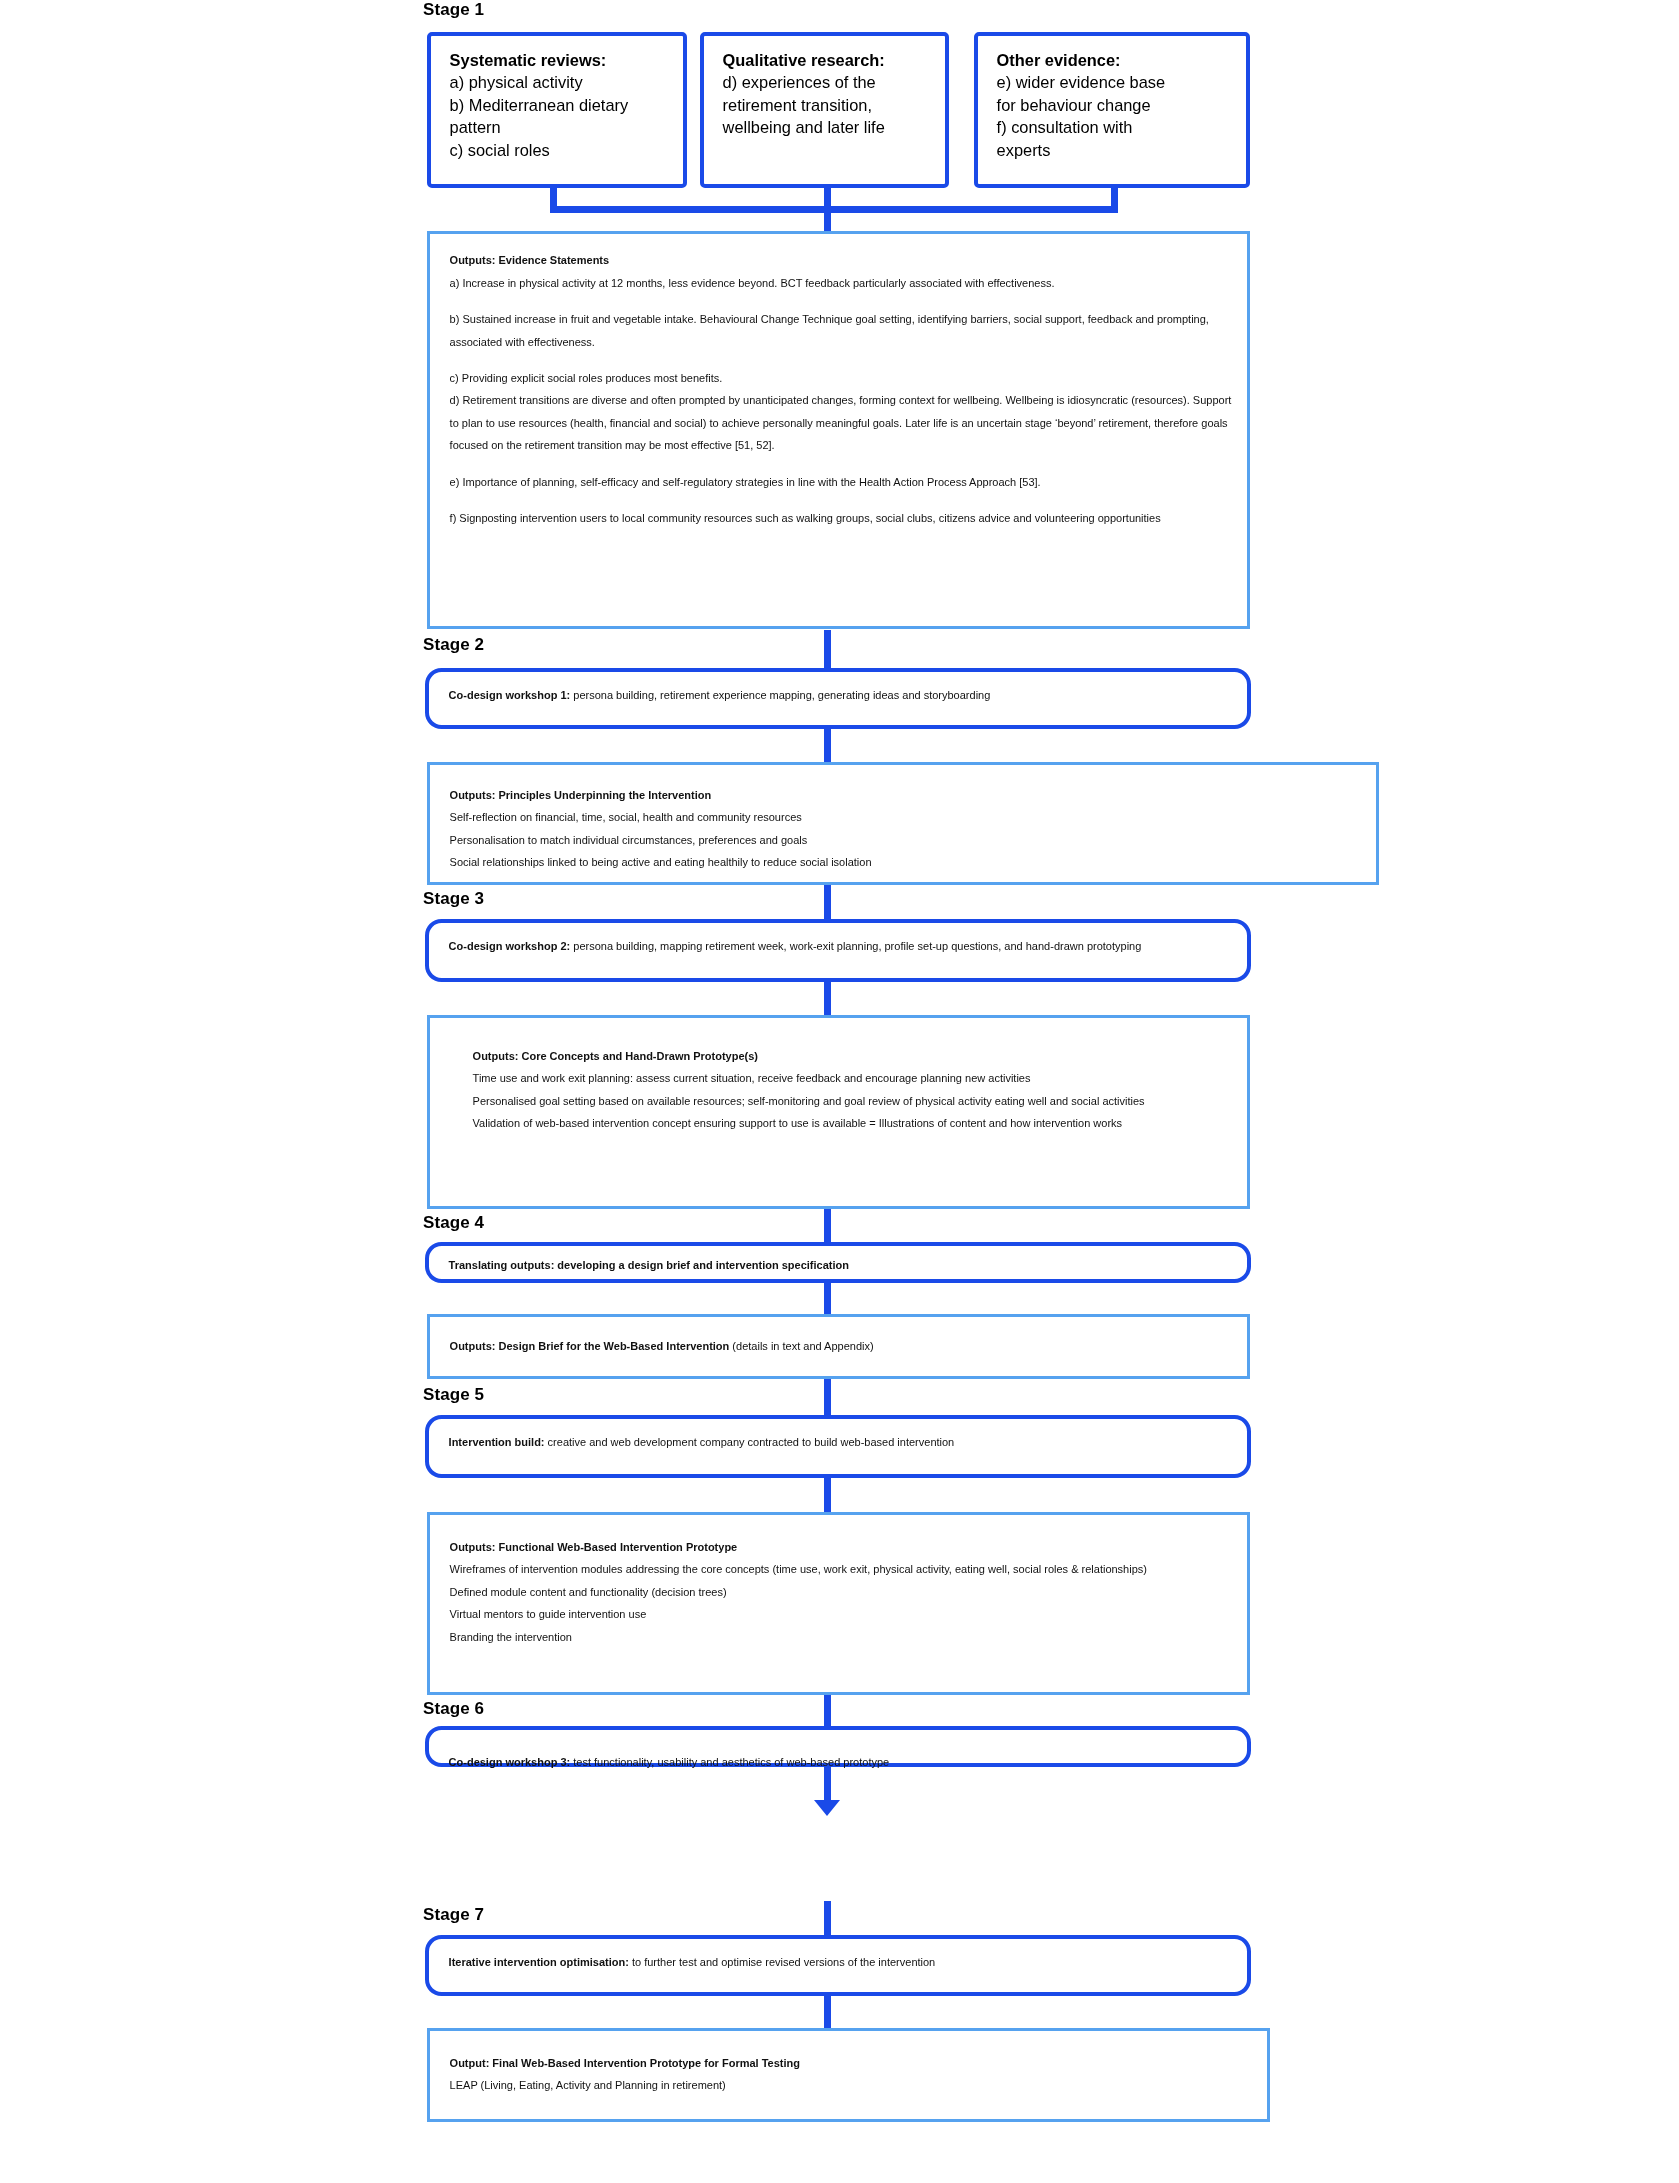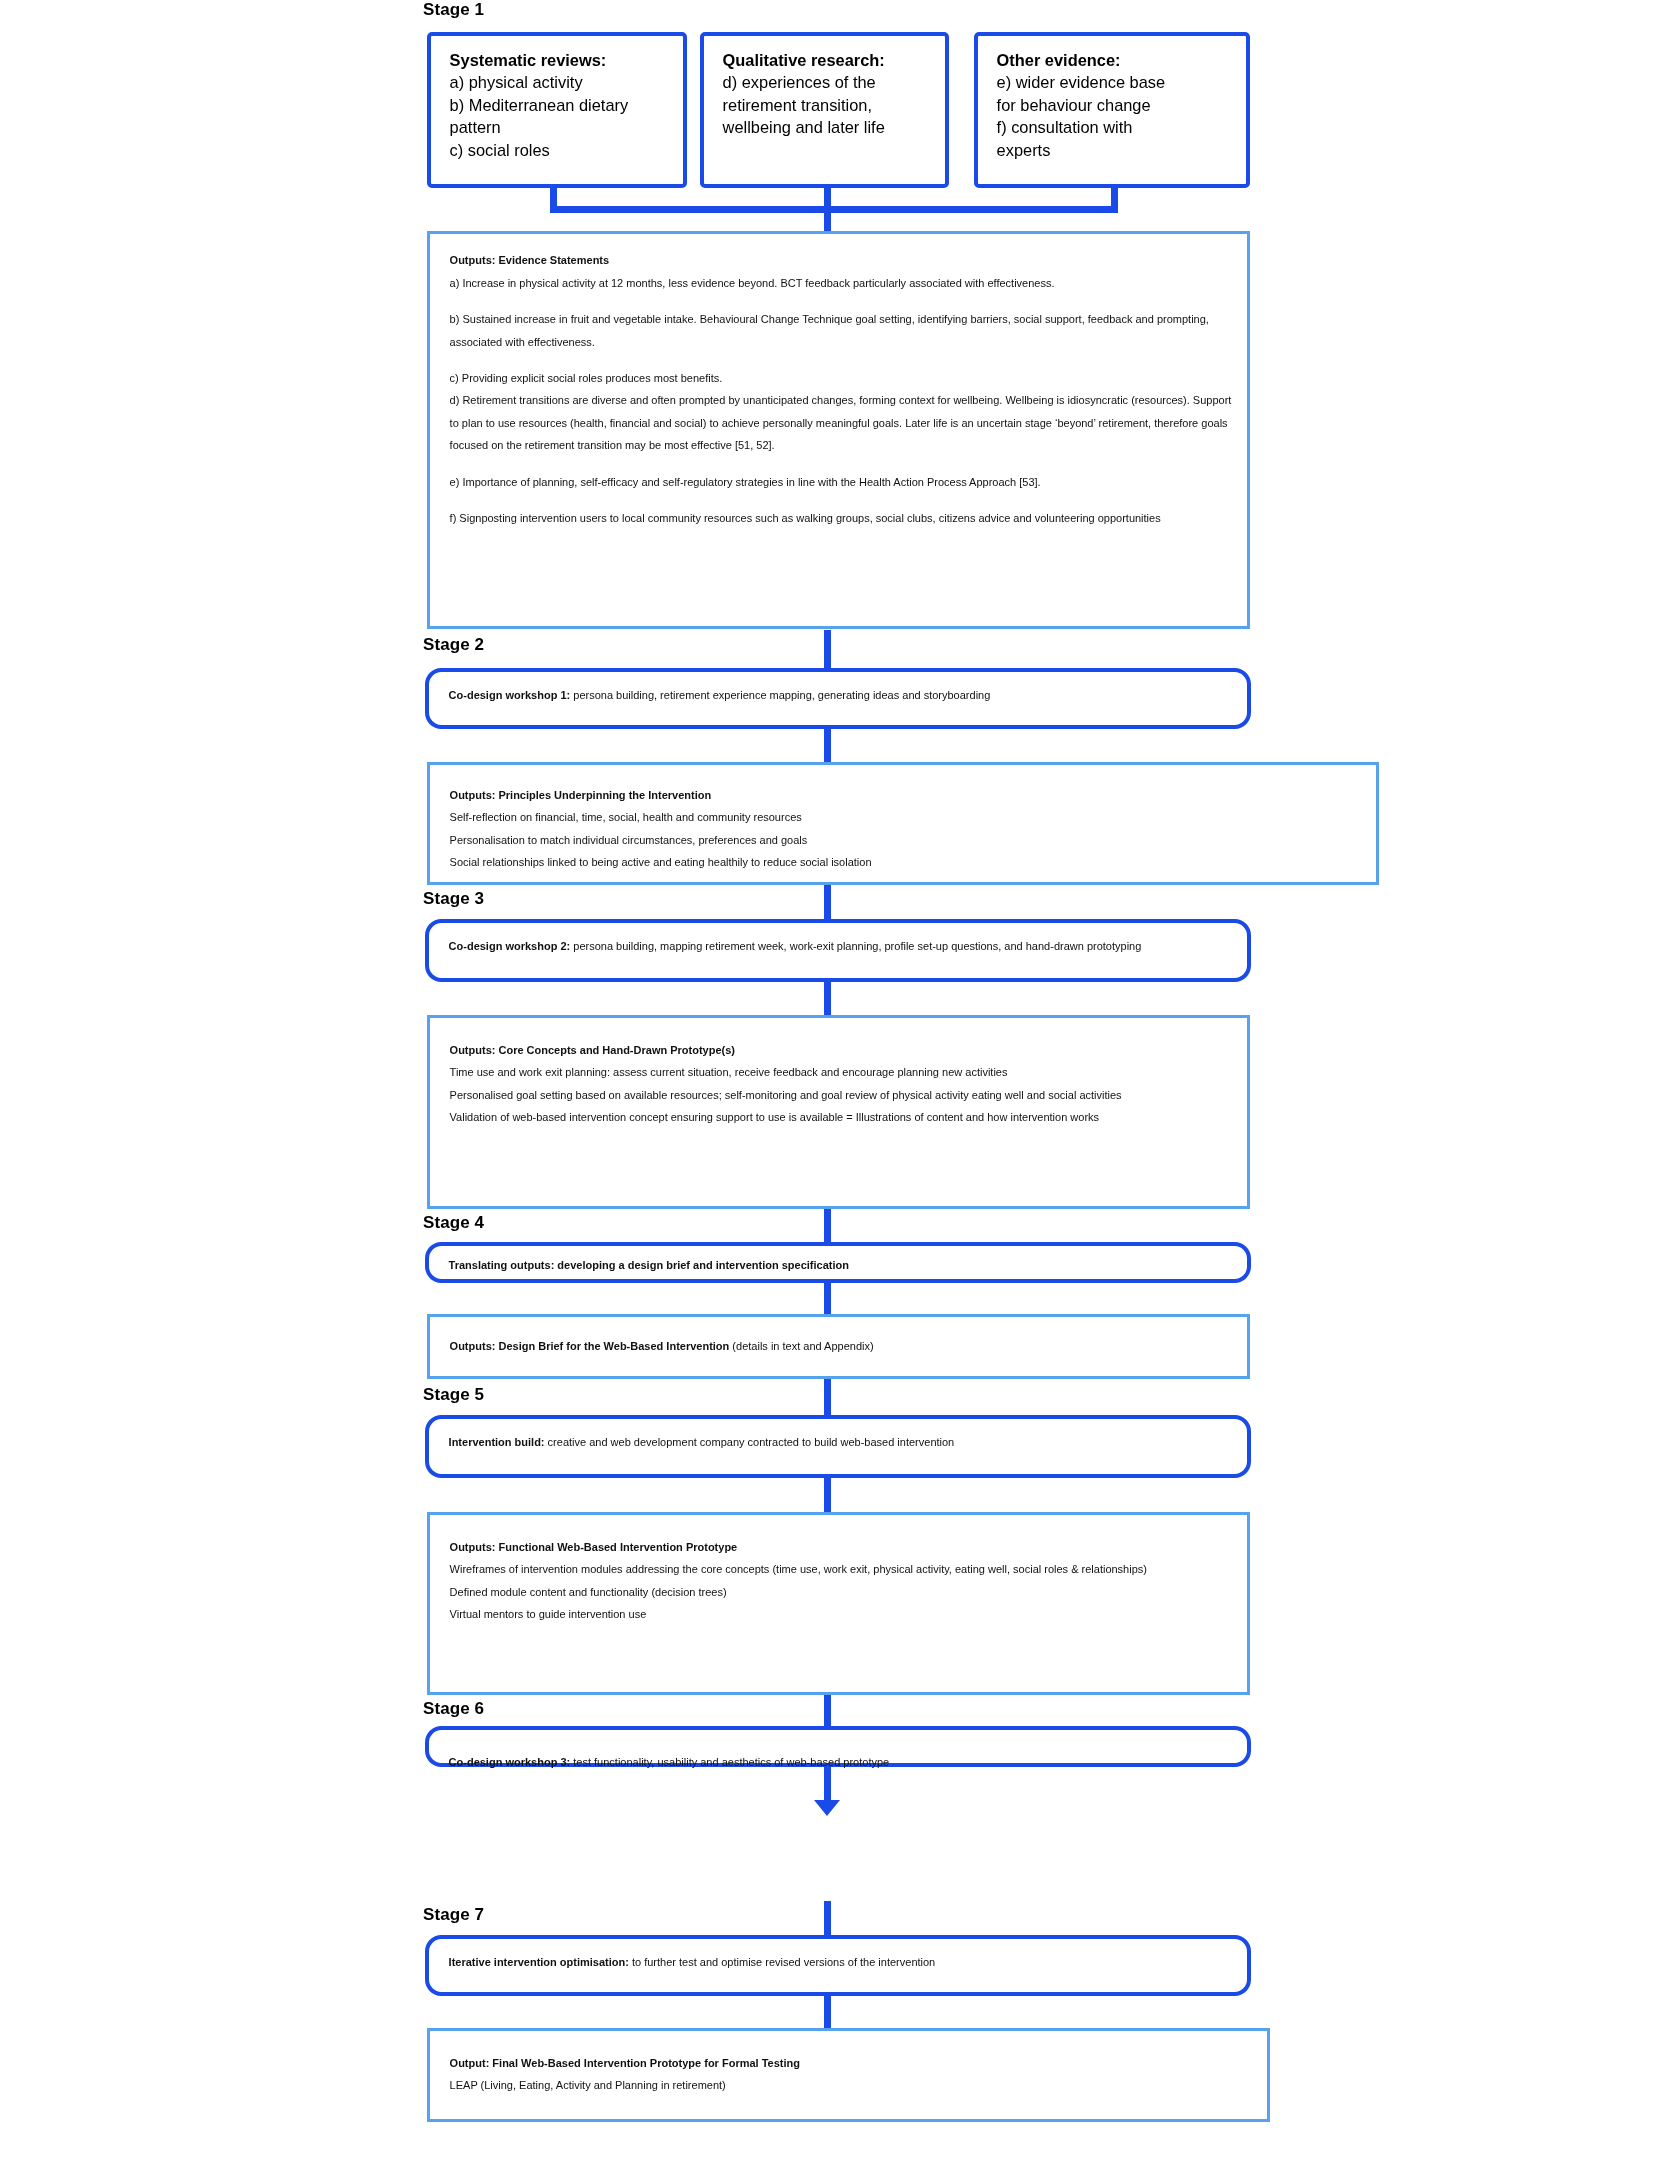--- a/index.html
+++ b/index.html
@@ -158,21 +158,21 @@
   <div class="rbox" style="left:425px;top:919px;width:826px;height:63px;">
     <div class="boxtext" style="top:12px;">
       <p><b>Co-design workshop 2:</b><span> persona building, mapping retirement week, work-exit planning, profile set-up questions, and hand-drawn prototyping</span></p>
     </div>
   </div>
 
   <div class="vline" style="left:824px;top:981px;height:39px;"></div>
   <div class="arrowhead" style="left:814px;top:1015px;"></div>
 
   <div class="sbox" style="left:427px;top:1015px;width:823px;height:194px;">
-    <div class="boxtext" style="top:21px;">
+    <div class="boxtext" style="top:27px;margin-left:23px;">
       <p><b>Outputs: Core Concepts and Hand-Drawn Prototype(s)</b></p>
       <p>Time use and work exit planning: assess current situation, receive feedback and encourage planning new activities</p>
       <p>Personalised goal setting based on available resources; self-monitoring and goal review of physical activity eating well and social activities</p>
       <p>Validation of web-based intervention concept ensuring support to use is available = Illustrations of content and how intervention works</p>
     </div>
   </div>
 
   <div class="stage-label" style="left:423px;top:1213px;">Stage 4</div>
   <div class="vline" style="left:824px;top:1209px;height:39px;"></div>
   <div class="arrowhead" style="left:814px;top:1242px;"></div>
@@ -204,20 +204,21 @@
 
   <div class="vline" style="left:824px;top:1478px;height:39px;"></div>
   <div class="arrowhead" style="left:814px;top:1512px;"></div>
 
   <div class="sbox" style="left:427px;top:1512px;width:823px;height:183px;">
     <div class="boxtext" style="top:21px;">
       <p><b>Outputs: Functional Web-Based Intervention Prototype</b></p>
       <p>Wireframes of intervention modules addressing the core concepts (time use, work exit, physical activity, eating well, social roles &amp; relationships)</p>
       <p>Defined module content and functionality (decision trees)</p>
       <p>Virtual mentors to guide intervention use</p>
+      <p>Branding the intervention</p>
     </div>
   </div>
 
   <div class="stage-label" style="left:423px;top:1699px;">Stage 6</div>
   <div class="vline" style="left:824px;top:1695px;height:37px;"></div>
   <div class="arrowhead" style="left:814px;top:1726px;"></div>
 
   <div class="rbox" style="left:425px;top:1726px;width:826px;height:41px;">
     <div class="boxtext" style="top:21px;">
       <p><b>Co-design workshop 3:</b><span> test functionality, usability and aesthetics of web-based prototype</span></p>

